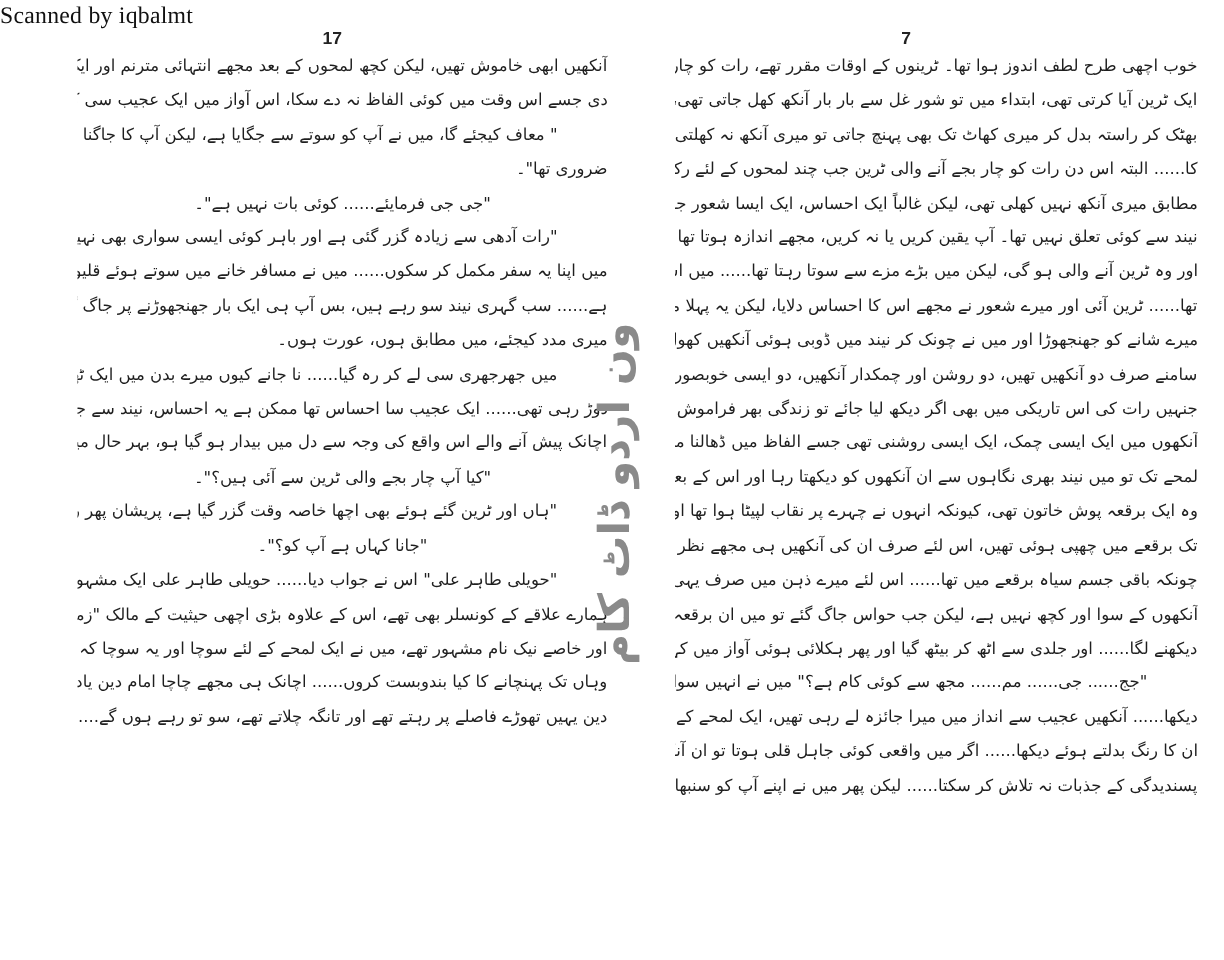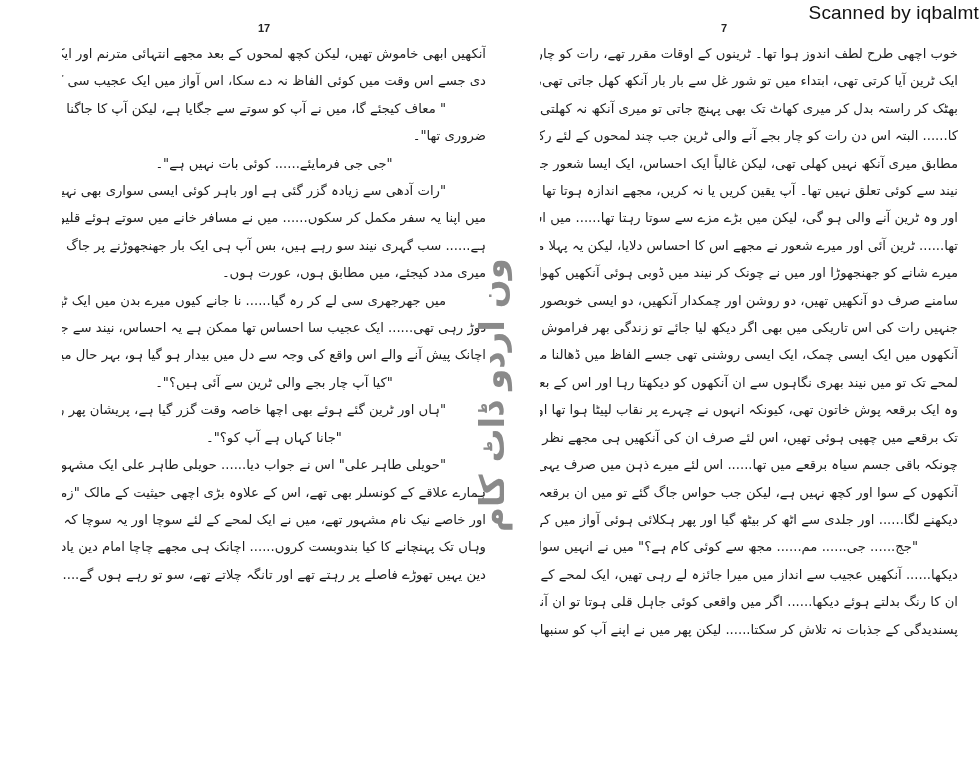--- a/index.html
+++ b/index.html
@@ -1,26 +1,26 @@
 <!DOCTYPE html>
 <html><head>
 <meta charset="utf-8">
 <style>
   html, body { margin: 0; padding: 0; }
   body {
     width: 979px; height: 768px; background: #ffffff; position: relative; overflow: hidden;
     font-family: "DejaVu Sans", sans-serif; color: #1a1a1a;
   }
   .scan-header {
-    position: absolute; top: 2px; left: 0; width: 979px; text-align: right;
-    font-family: Liberation Sans, sans-serif; font-size: 19px; color: #111; letter-spacing: 0.2px;
+    position: absolute; top: 2px; left: 0; width: 979px; text-align: left;
+    font-family: Liberation Serif, serif; font-size: 19px; color: #111; letter-spacing: 0.2px;
   }
   .page-num {
     position: absolute; top: 22px; font-family: "Liberation Sans", sans-serif;
-    font-size: 11px; font-weight: bold; color: #222;
+    font-size: 14px; font-weight: bold; color: #222;
   }
   .page {
     position: absolute; top: 40px; direction: rtl; text-align: justify;
     font-family: "DejaVu Sans", sans-serif; font-size: 13.2px; line-height: 27.4px;
     color: #1e1e1e;
   }
   .page .line { display: block; white-space: nowrap; overflow: hidden; text-align: justify; text-align-last: justify; }
   .page .line.short { text-align-last: right; }
   .page .line.indent { padding-right: 40px; }
   .page .line.center { text-align: center; text-align-last: center; }

